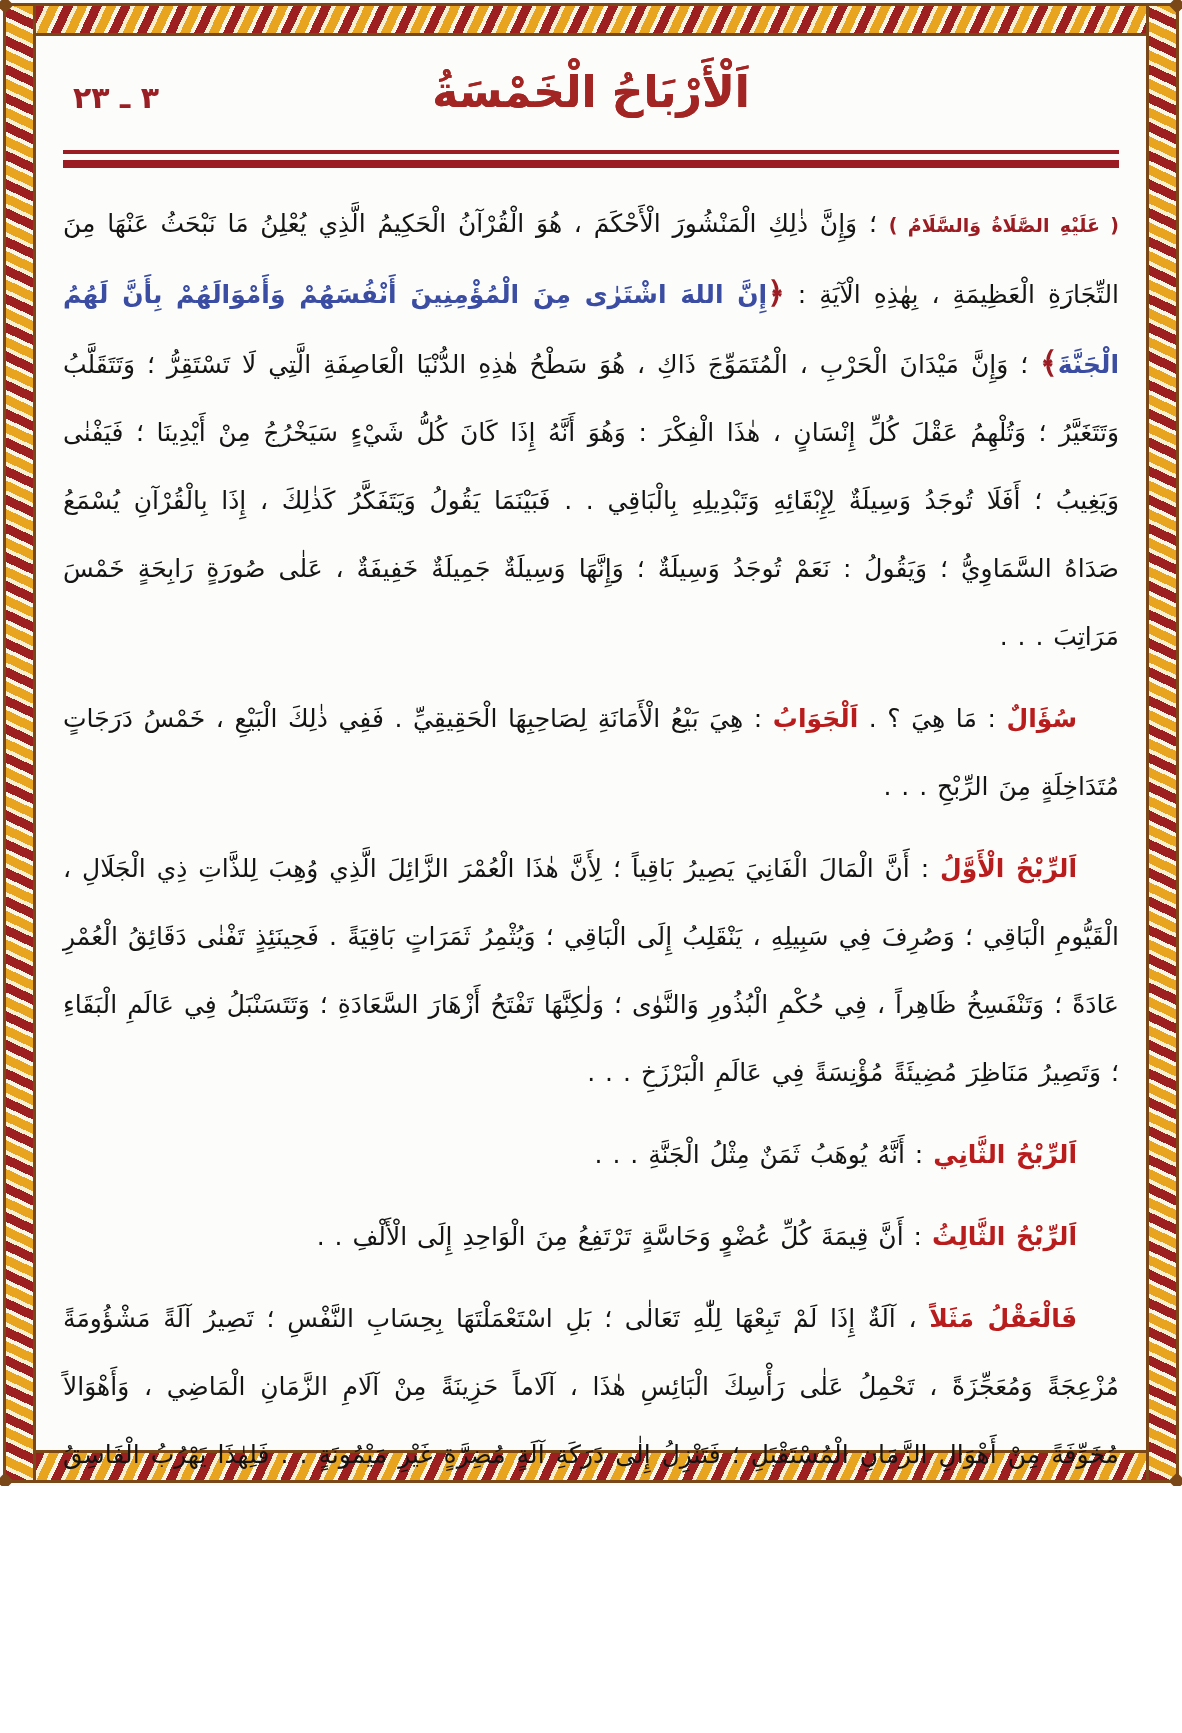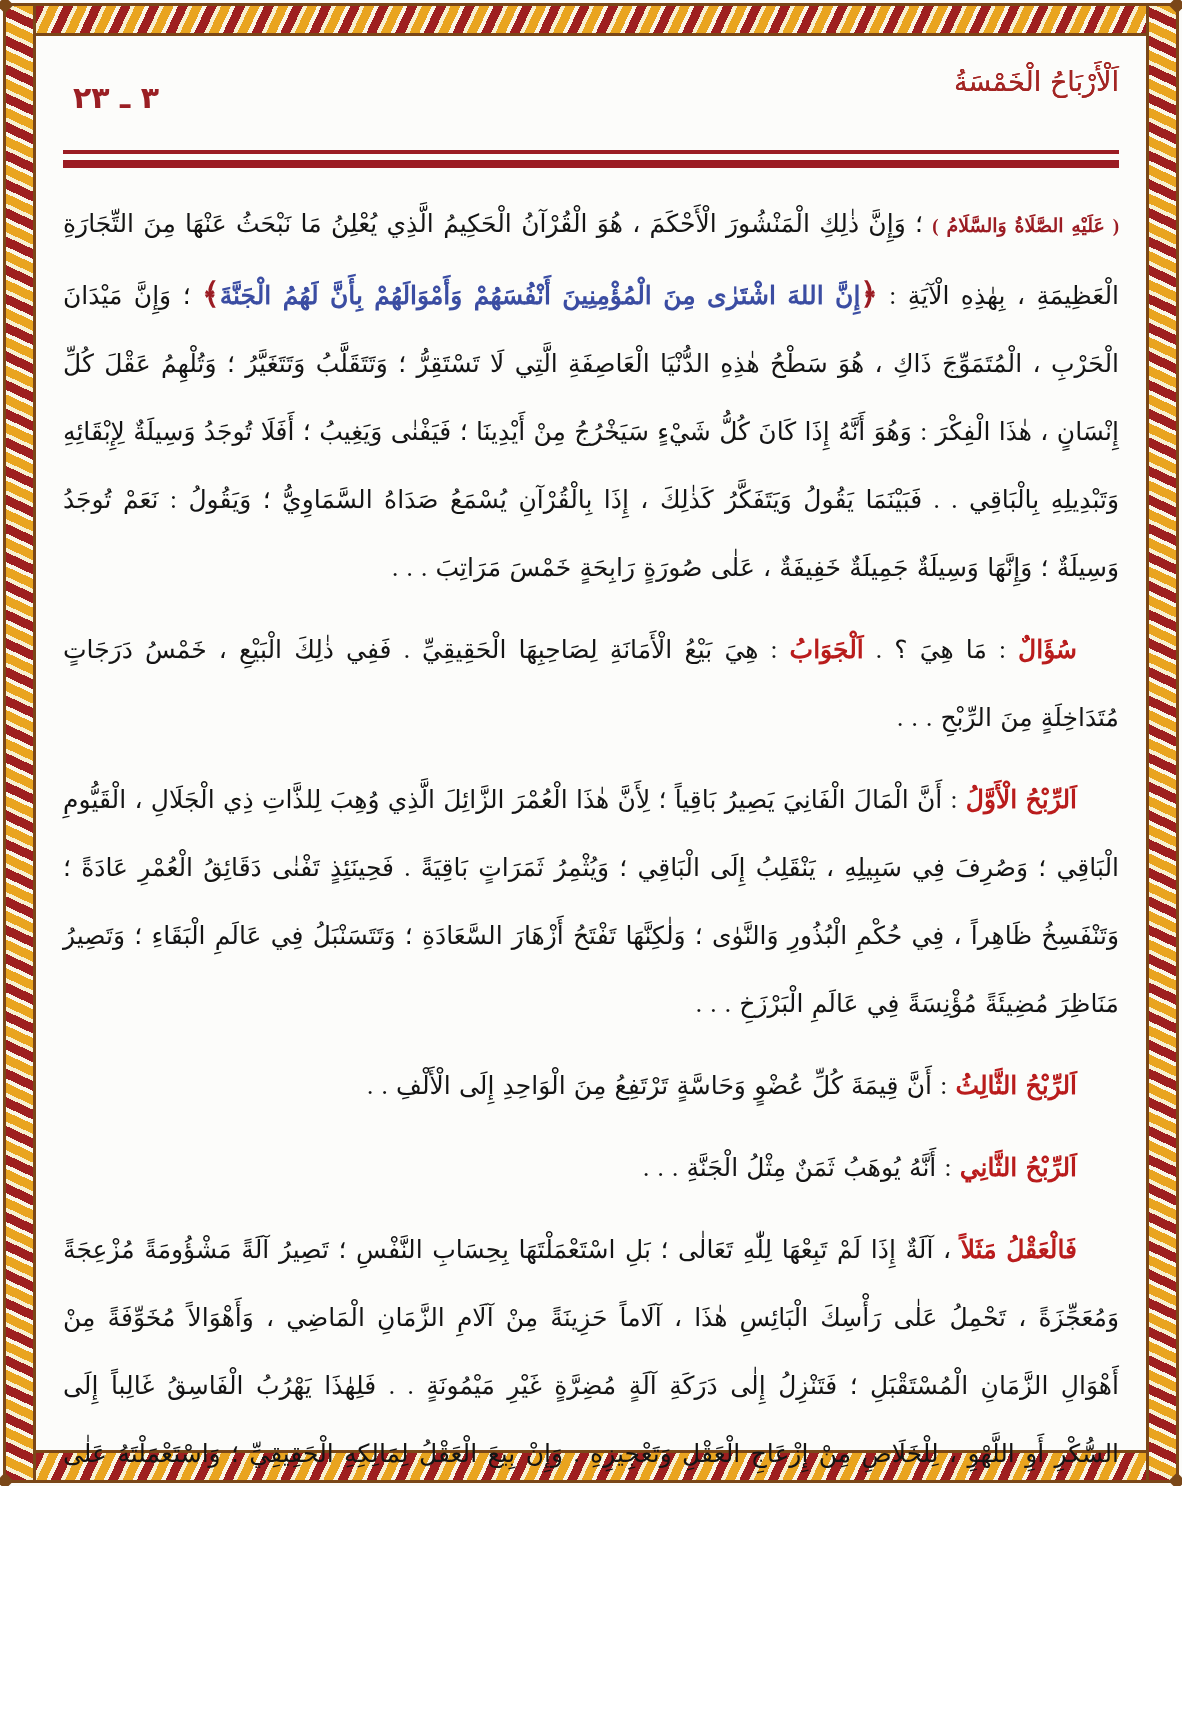--- a/index.html
+++ b/index.html
@@ -40,36 +40,35 @@
     position:absolute;left:63px;right:63px;top:52px;bottom:48px;
     direction:rtl;
   }
   .header{position:relative;height:88px;}
   .page-number{
     position:absolute;left:10px;top:28px;
     color:#9a1f24;font-size:30px;font-weight:bold;
     direction:rtl;letter-spacing:2px;
   }
   .title{
-    text-align:right;
-    color:#a32523;font-size:27px;font-weight:normal;
+    text-align:center;
+    color:#a32523;font-size:44px;font-weight:bold;
     padding-top:14px;
     text-shadow:0 0 .4px #a32523;
   }
   .divider{
     height:6px;
     border-top:4px solid #9b1c23;
     border-bottom:8px solid #9b1c23;
     margin-top:10px;
   }
   .body{
     margin-top:22px;
     text-align:justify;
     text-justify:inter-word;
-    font-family:Liberation Serif, serif;
   }
   .body p{
     margin:0 0 14px 0;
     font-size:25px;line-height:68px;
     color:#141414;
     word-spacing:2px;
   }
   .body p.indent{text-indent:42px;}
   .t-red{color:#b91c1c;font-weight:bold;}
   .t-blue{color:#3b4da2;font-weight:bold;}
@@ -109,25 +108,25 @@
 
       <p class="indent">
         <span class="t-red">سُؤَالٌ</span><span> : مَا هِيَ ؟ . </span><span class="t-red">اَلْجَوَابُ</span><span> : هِيَ بَيْعُ الْأَمَانَةِ لِصَاحِبِهَا الْحَقِيقِيِّ . فَفِي ذٰلِكَ الْبَيْعِ ، خَمْسُ دَرَجَاتٍ مُتَدَاخِلَةٍ مِنَ الرِّبْحِ . . .</span>
       </p>
 
       <p class="indent">
         <span class="t-red">اَلرِّبْحُ الْأَوَّلُ</span><span> : أَنَّ الْمَالَ الْفَانِيَ يَصِيرُ بَاقِياً ؛ لِأَنَّ هٰذَا الْعُمْرَ الزَّائِلَ الَّذِي وُهِبَ لِلذَّاتِ ذِي الْجَلَالِ ، الْقَيُّومِ الْبَاقِي ؛ وَصُرِفَ فِي سَبِيلِهِ ، يَنْقَلِبُ إِلَى الْبَاقِي ؛ وَيُثْمِرُ ثَمَرَاتٍ بَاقِيَةً . فَحِينَئِذٍ تَفْنٰى دَقَائِقُ الْعُمْرِ عَادَةً ؛ وَتَنْفَسِخُ ظَاهِراً ، فِي حُكْمِ الْبُذُورِ وَالنَّوٰى ؛ وَلٰكِنَّهَا تَفْتَحُ أَزْهَارَ السَّعَادَةِ ؛ وَتَتَسَنْبَلُ فِي عَالَمِ الْبَقَاءِ ؛ وَتَصِيرُ مَنَاظِرَ مُضِيئَةً مُؤْنِسَةً فِي عَالَمِ الْبَرْزَخِ . . .</span>
       </p>
 
       <p class="indent">
-        <span class="t-red">اَلرِّبْحُ الثَّالِثُ</span><span> : أَنَّ قِيمَةَ كُلِّ عُضْوٍ وَحَاسَّةٍ تَرْتَفِعُ مِنَ الْوَاحِدِ إِلَى الْأَلْفِ . .</span>
+        <span class="t-red">اَلرِّبْحُ الثَّانِي</span><span> : أَنَّهُ يُوهَبُ ثَمَنٌ مِثْلُ الْجَنَّةِ . . .</span>
       </p>
 
       <p class="indent">
-        <span class="t-red">اَلرِّبْحُ الثَّانِي</span><span> : أَنَّهُ يُوهَبُ ثَمَنٌ مِثْلُ الْجَنَّةِ . . .</span>
+        <span class="t-red">اَلرِّبْحُ الثَّالِثُ</span><span> : أَنَّ قِيمَةَ كُلِّ عُضْوٍ وَحَاسَّةٍ تَرْتَفِعُ مِنَ الْوَاحِدِ إِلَى الْأَلْفِ . .</span>
       </p>
 
       <p class="indent">
         <span class="t-red">فَالْعَقْلُ مَثَلاً</span><span> ، آلَةٌ إِذَا لَمْ تَبِعْهَا لِلّٰهِ تَعَالٰى ؛ بَلِ اسْتَعْمَلْتَهَا بِحِسَابِ النَّفْسِ ؛ تَصِيرُ آلَةً مَشْؤُومَةً مُزْعِجَةً وَمُعَجِّزَةً ، تَحْمِلُ عَلٰى رَأْسِكَ الْبَائِسِ هٰذَا ، آلَاماً حَزِينَةً مِنْ آلَامِ الزَّمَانِ الْمَاضِي ، وَأَهْوَالاً مُخَوِّفَةً مِنْ أَهْوَالِ الزَّمَانِ الْمُسْتَقْبَلِ ؛ فَتَنْزِلُ إِلٰى دَرَكَةِ آلَةٍ مُضِرَّةٍ غَيْرِ مَيْمُونَةٍ . . فَلِهٰذَا يَهْرُبُ الْفَاسِقُ غَالِباً إِلَى السُّكْرِ أَوِ اللَّهْوِ ، لِلْخَلَاصِ مِنْ إِزْعَاجِ الْعَقْلِ وَتَعْجِيزِهِ . وَإِنْ بِيعَ الْعَقْلُ لِمَالِكِهِ الْحَقِيقِيِّ ؛ وَاسْتَعْمَلْتَهُ عَلٰى حِسَابِهِ ؛ يَصِيرُ مِفْتَاحاً مُطَلْسَماً يَفْتَحُ مَا لَا نِهَايَةَ لَهَا مِنْ خَزَائِنِ الرَّحْمَةِ ، وَدَفَائِنِ الْحِكْمَةِ . وَبِهٰذَا يَطَّلِعُ إِلٰى دَرَجَةِ مُرْشِدٍ</span>
       </p>
 
     </div>
   </div>
 </div>
 

